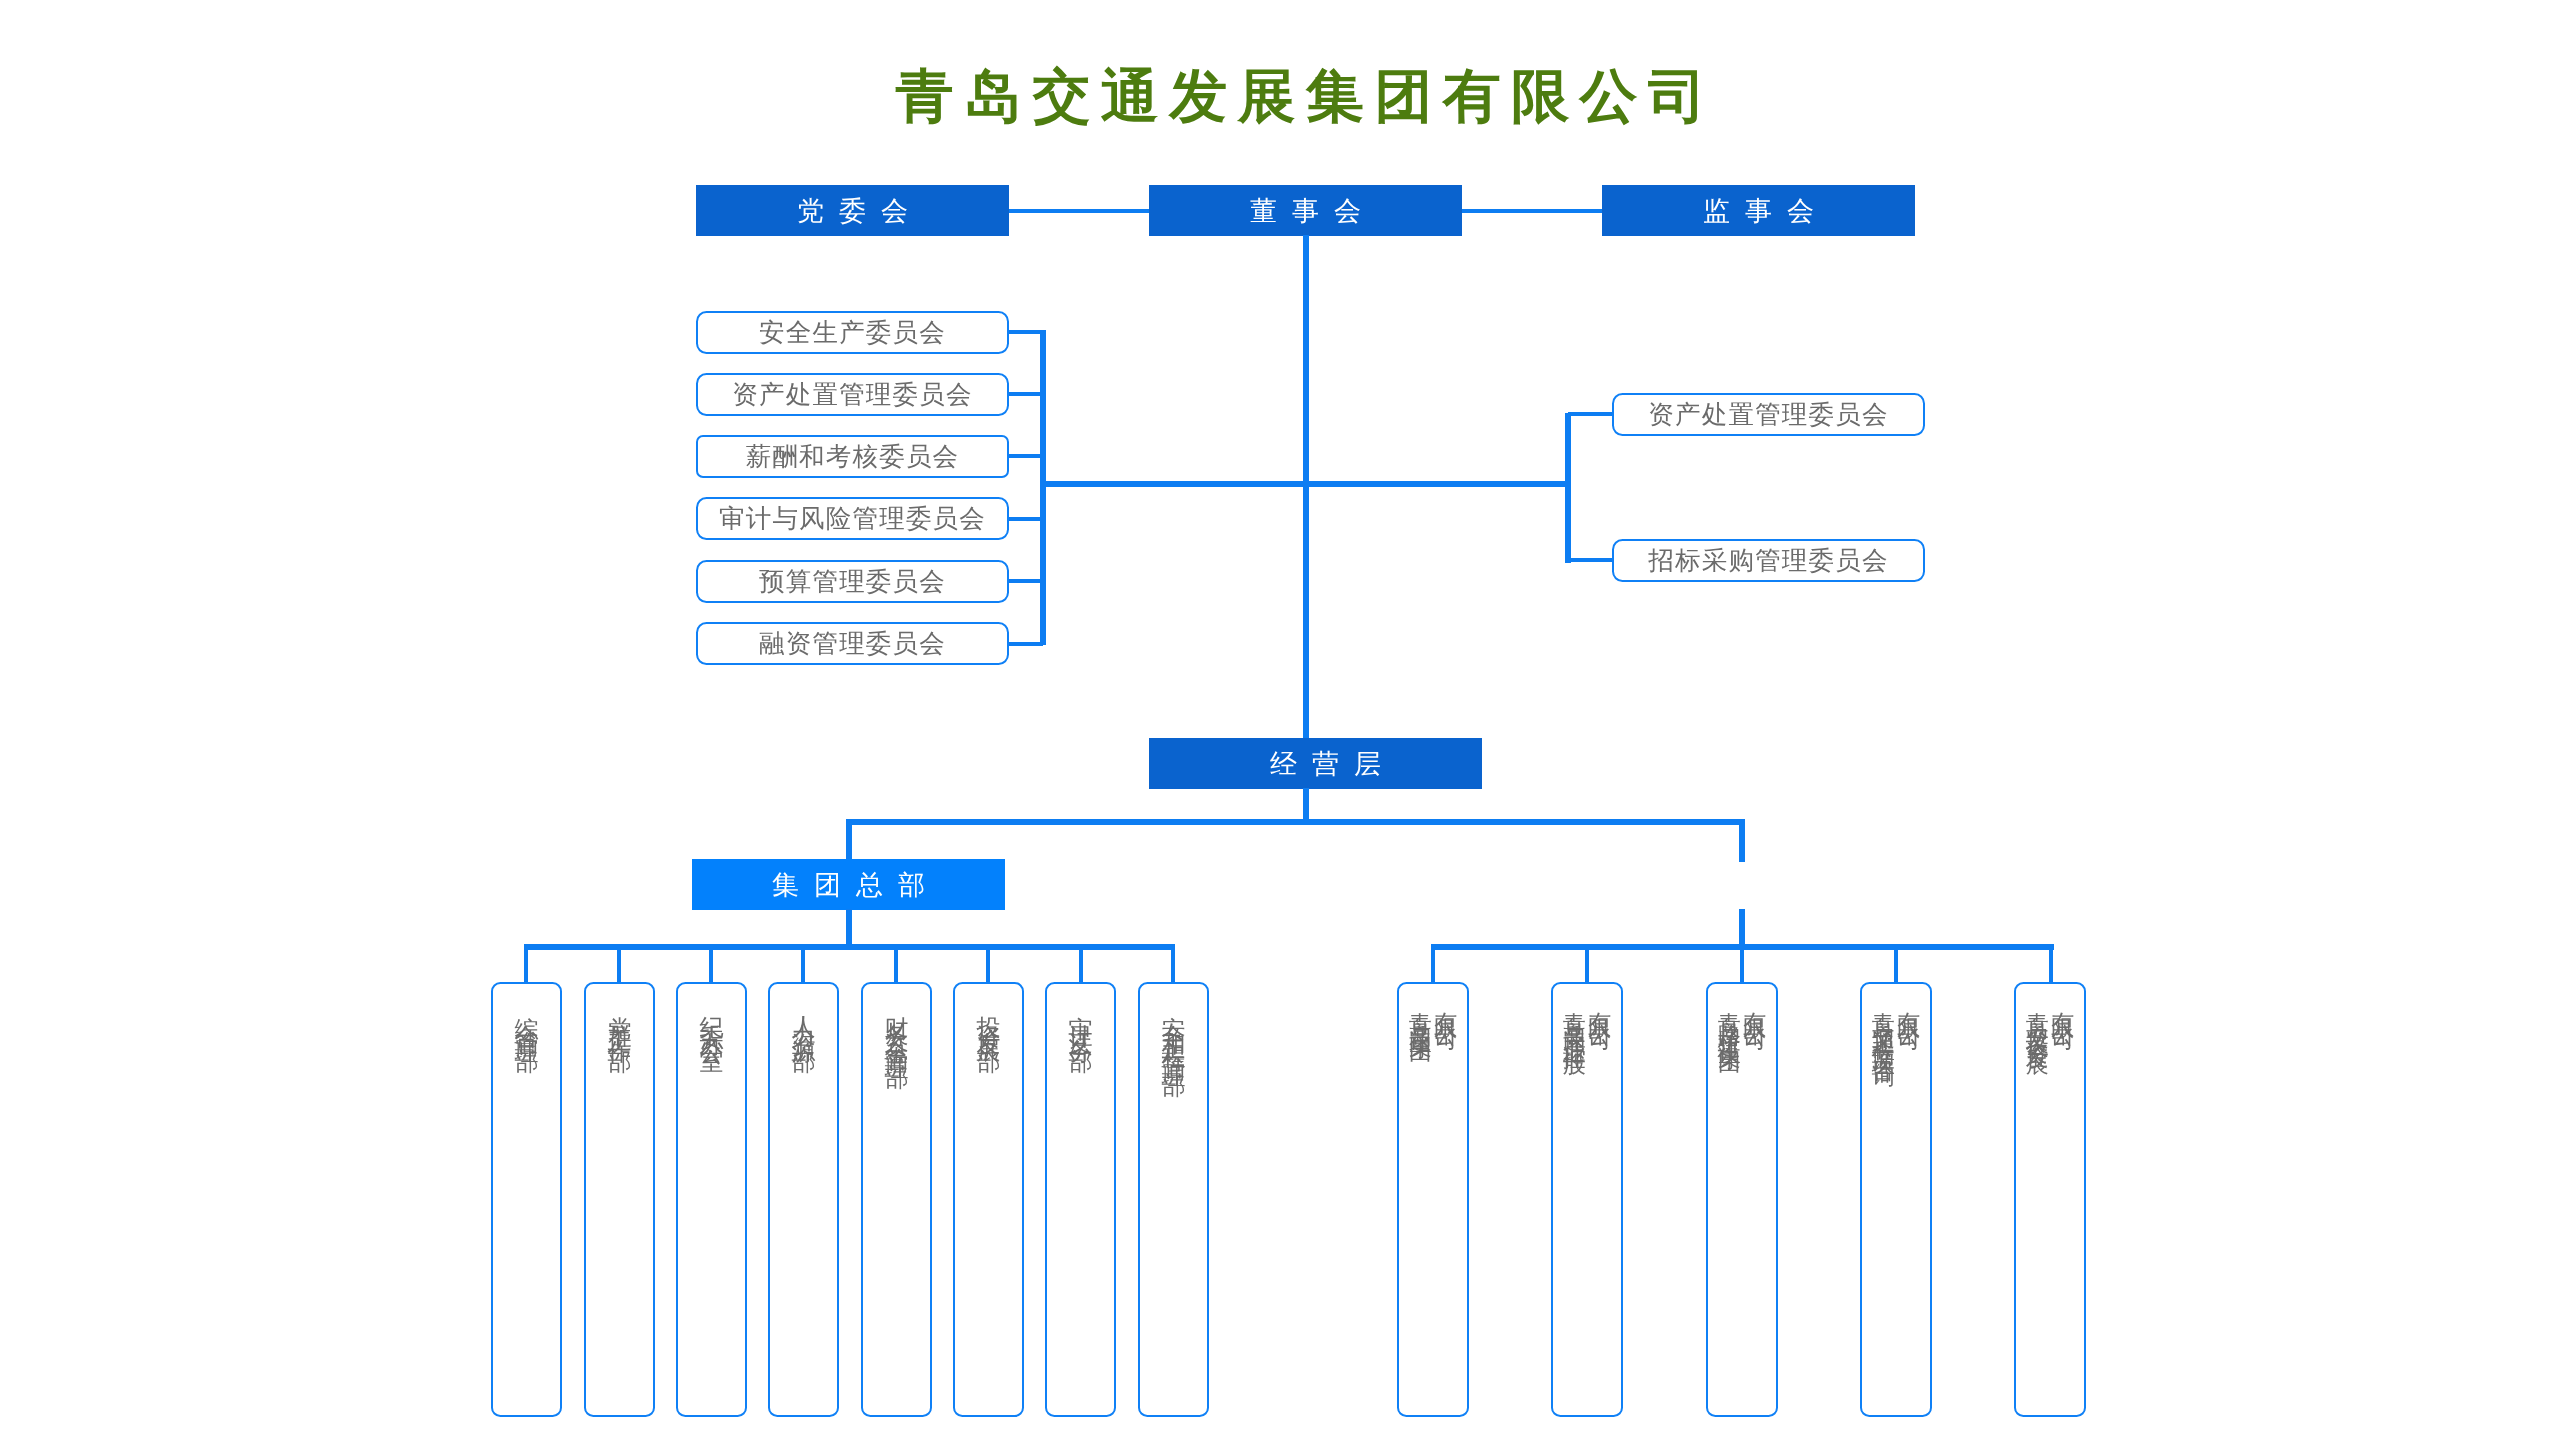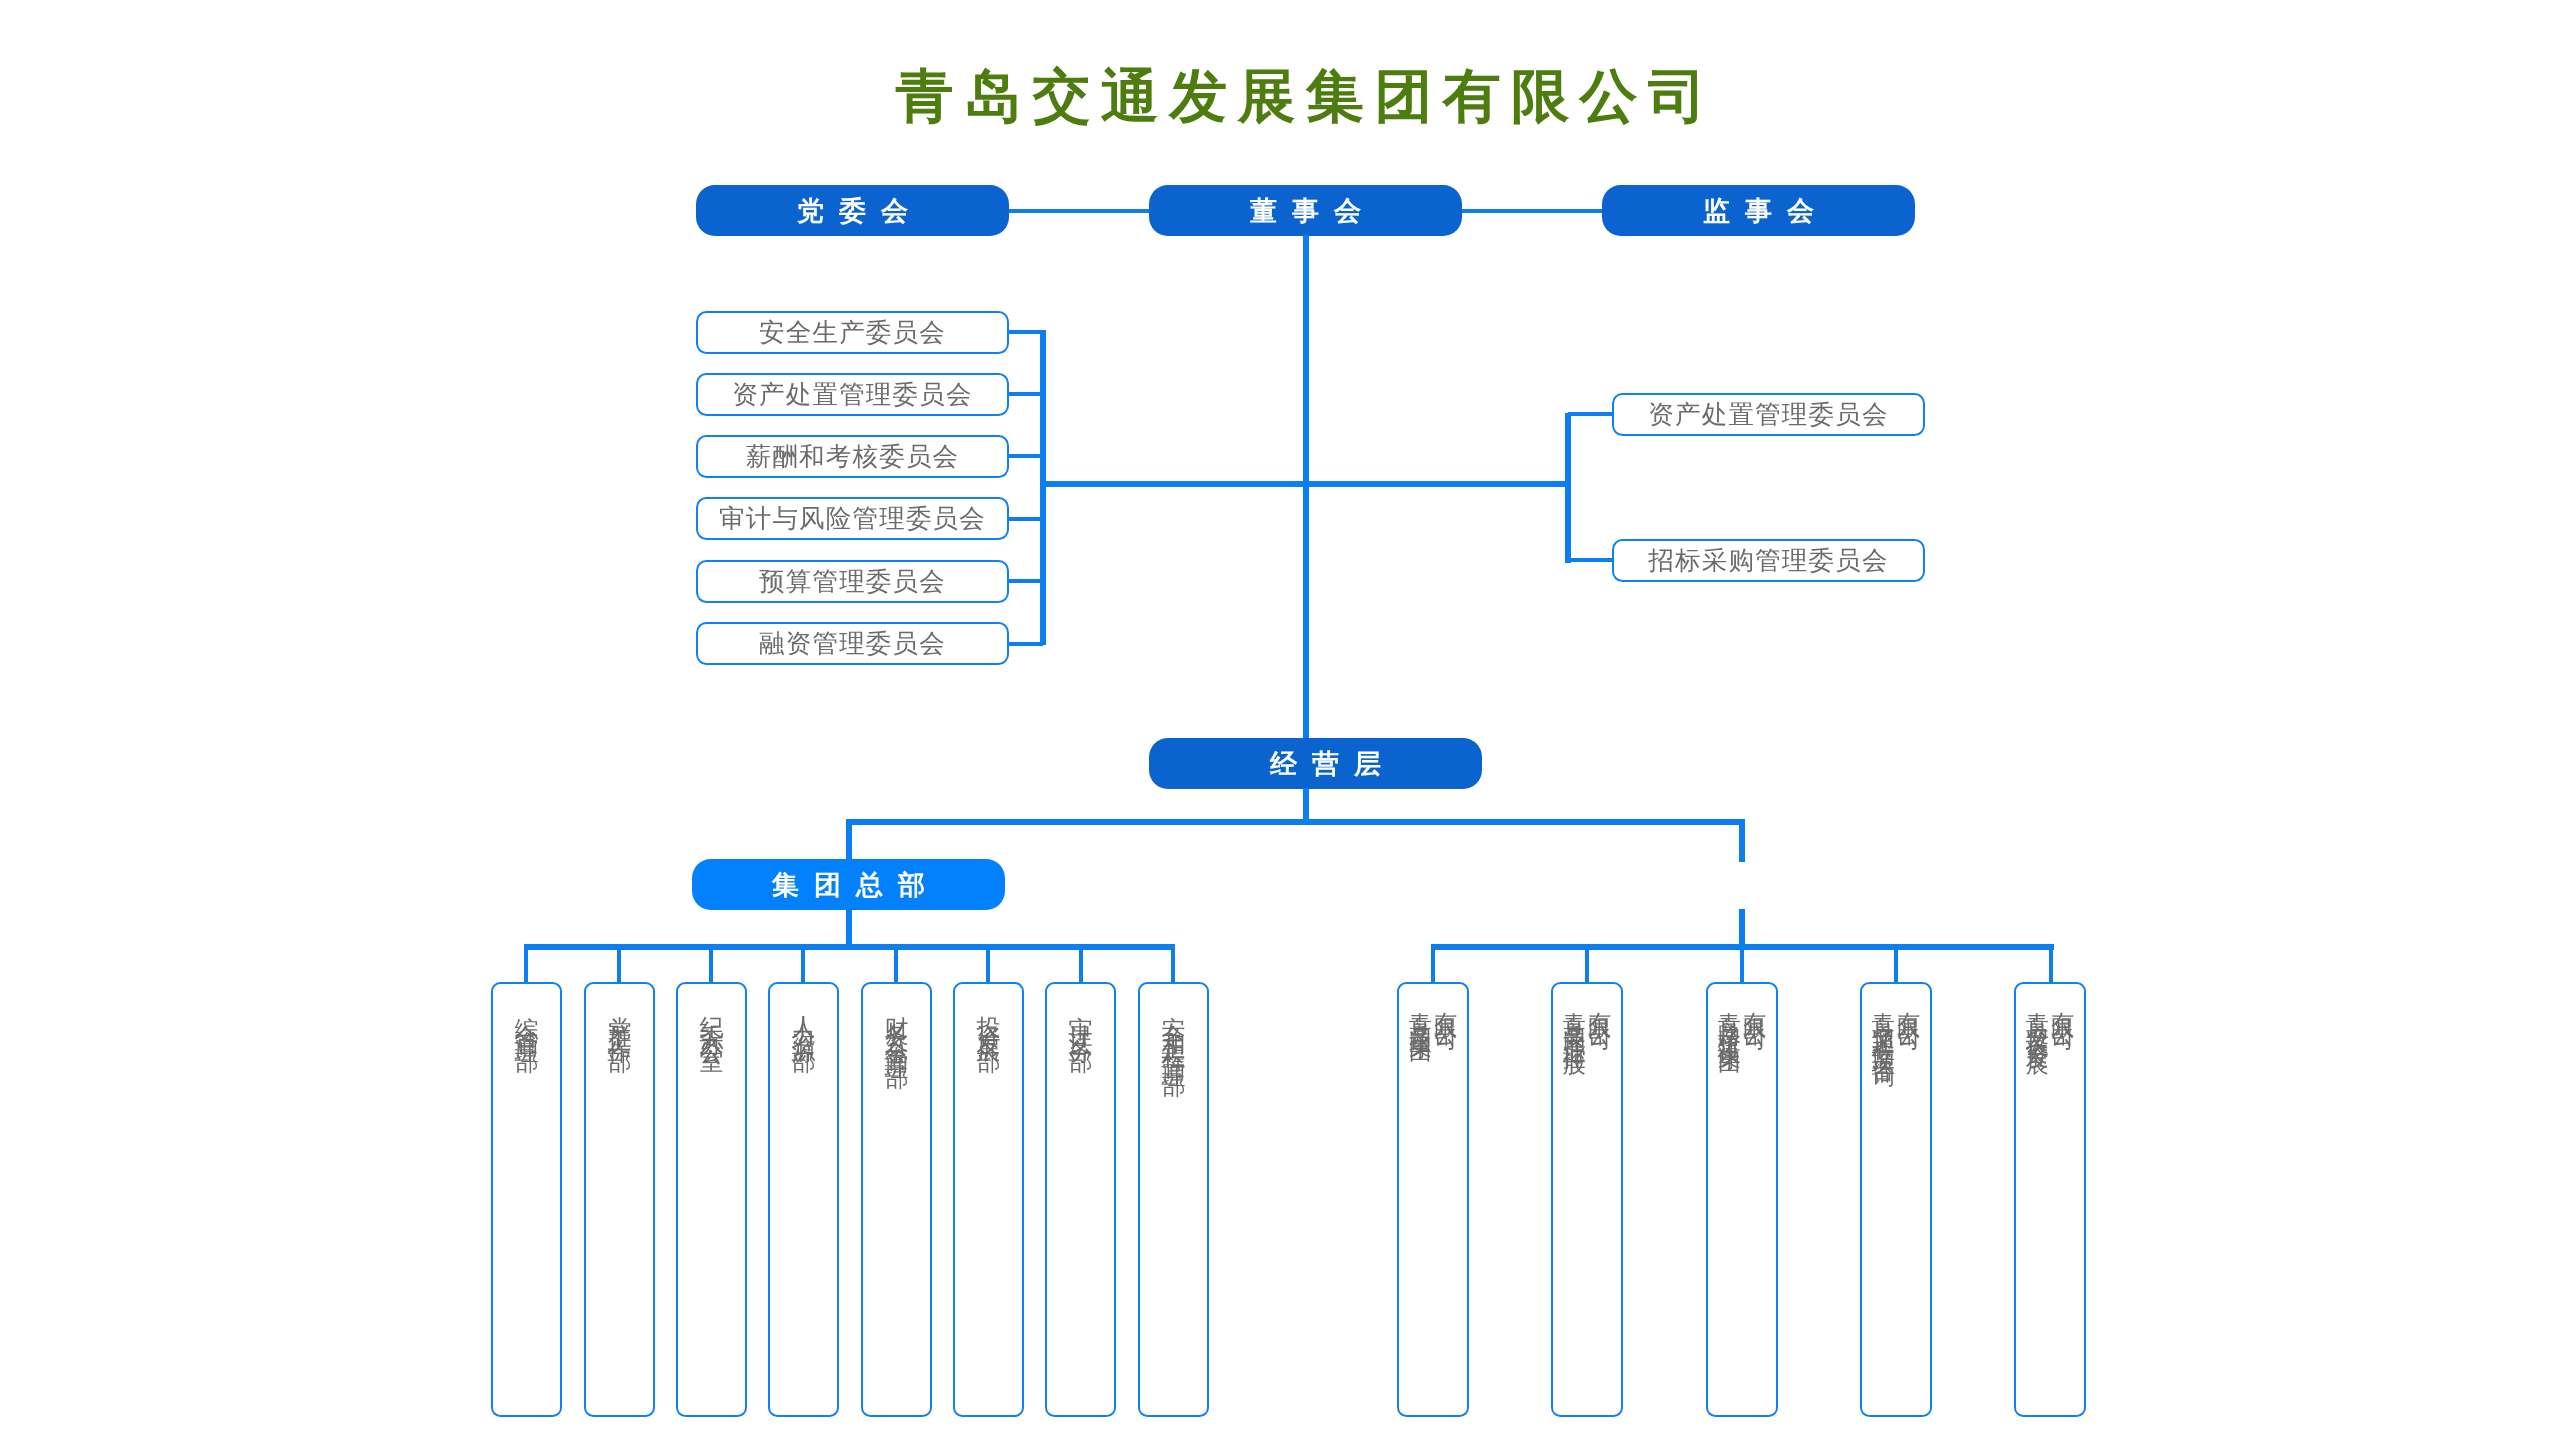--- a/index.html
+++ b/index.html
@@ -8,23 +8,23 @@
 
   .title{
     position:absolute; transform:translateX(-50%);
     font-size:58px; font-weight:800; color:#4d7c0f;
     letter-spacing:10.4px; white-space:nowrap;
   }
 
   
   .pill{
     position:absolute; width:313px; height:51px;
-    border-radius:19px;
+    border-radius:0;
     display:flex; align-items:center; justify-content:center;
-    color:#ffffff; font-size:27px; font-weight:700; white-space:nowrap;text-align:center;
+    color:#ffffff; font-size:27px; font-weight:400; white-space:nowrap;text-align:center;
   }
   .pill span{letter-spacing:15px; margin-right:-15px;}
   .pill.dark{background:#0a63ce;}
   .pill.bright{background:#0381fc;}
 
   
   .committee{
     position:absolute; width:313px; height:43px; box-sizing:border-box;
     background:#ffffff; border:2.9px solid #0f80f6; border-radius:10.4px;
     display:flex; align-items:center; justify-content:center;
@@ -73,21 +73,21 @@
   <div class="hline thin" style="left:1462px; top:209px; width:140px;"></div>
 
   <div class="vline" style="left:1303px; top:235px; height:504px;"></div>
 
   <div class="committee" style="left:696px; top:311px;">
     <span>安全生产委员会</span>
   </div>
   <div class="committee" style="left:696px; top:373px;">
     <span>资产处置管理委员会</span>
   </div>
-  <div class="committee" style="left:696px; top:435px;">
+  <div class="committee" style="left:696px; top:435px;border-radius:7px;">
     <span>薪酬和考核委员会</span>
   </div>
   <div class="committee" style="left:696px; top:497px;">
     <span>审计与风险管理委员会</span>
   </div>
   <div class="committee" style="left:696px; top:560px;">
     <span>预算管理委员会</span>
   </div>
   <div class="committee" style="left:696px; top:622px;">
     <span>融资管理委员会</span>

